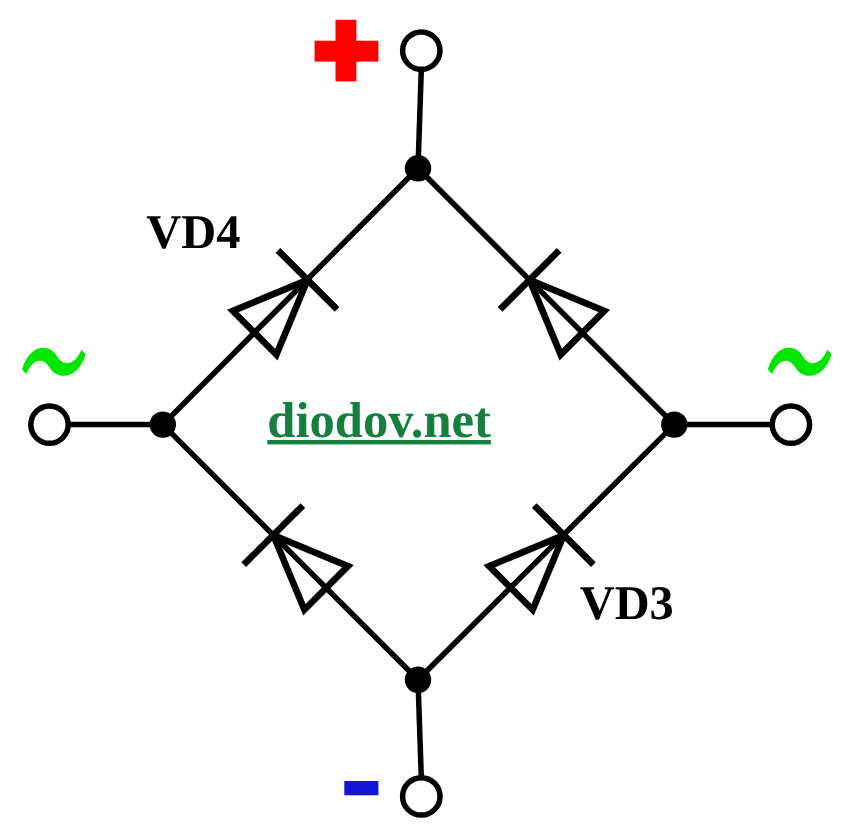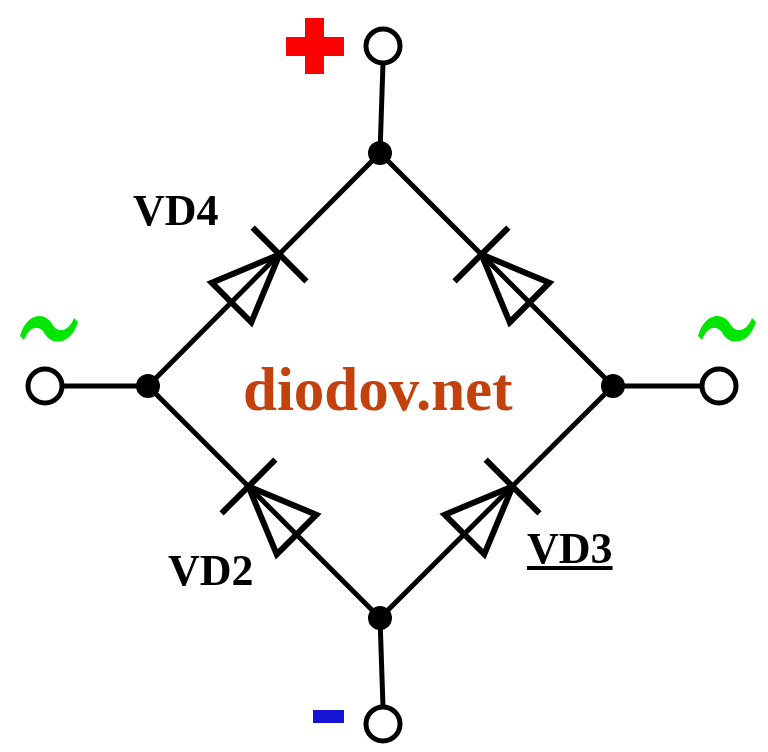--- a/index.html
+++ b/index.html
@@ -37,25 +37,26 @@
   }
   .vd-label {
     font-size: 44px;
     letter-spacing: 0px;
   }
   .watermark {
     position: absolute;
     font-family: "Liberation Serif", serif;
     font-weight: bold;
     font-style: normal;
-    font-size: 61px;
-    color: #c2410c;
+    font-size: 46px;
+    color: #15803d;
     white-space: nowrap;
     line-height: 1;
     user-select: none;
+    text-decoration: underline;
   }
 </style>
 </head>
 <body>
 
 <div id="stage">
 
   <svg id="circuit" viewBox="0 0 768 752" xmlns="http://www.w3.org/2000/svg">
 
     <g>
@@ -116,19 +117,18 @@
     <path d="M20,336 C27,312 45,312 52,324 C57,333 68,333 74,318
              L78,322 C71,345 52,346 45,334 C40,325 30,325 24,340 Z" fill="#00e600"></path>
 
     <path d="M698,336 C705,312 723,312 730,324 C735,333 746,333 752,318
              L756,322 C749,345 730,346 723,334 C718,325 708,325 702,340 Z" fill="#00e600"></path>
   </svg>
 
   <div class="label vd-label" style="left:133px; top:189px;">VD4</div>
 
 
-  <div class="label vd-label" style="left:168px; top:549px;">VD2</div>
 
-  <div class="label vd-label" style="left:527px; top:527px;text-decoration:underline;">VD3</div>
+  <div class="label vd-label" style="left:527px; top:527px;">VD3</div>
 
   <div class="watermark" style="left:243px; top:359px;">diodov.net</div>
 
 </div>
 
 </body></html>

